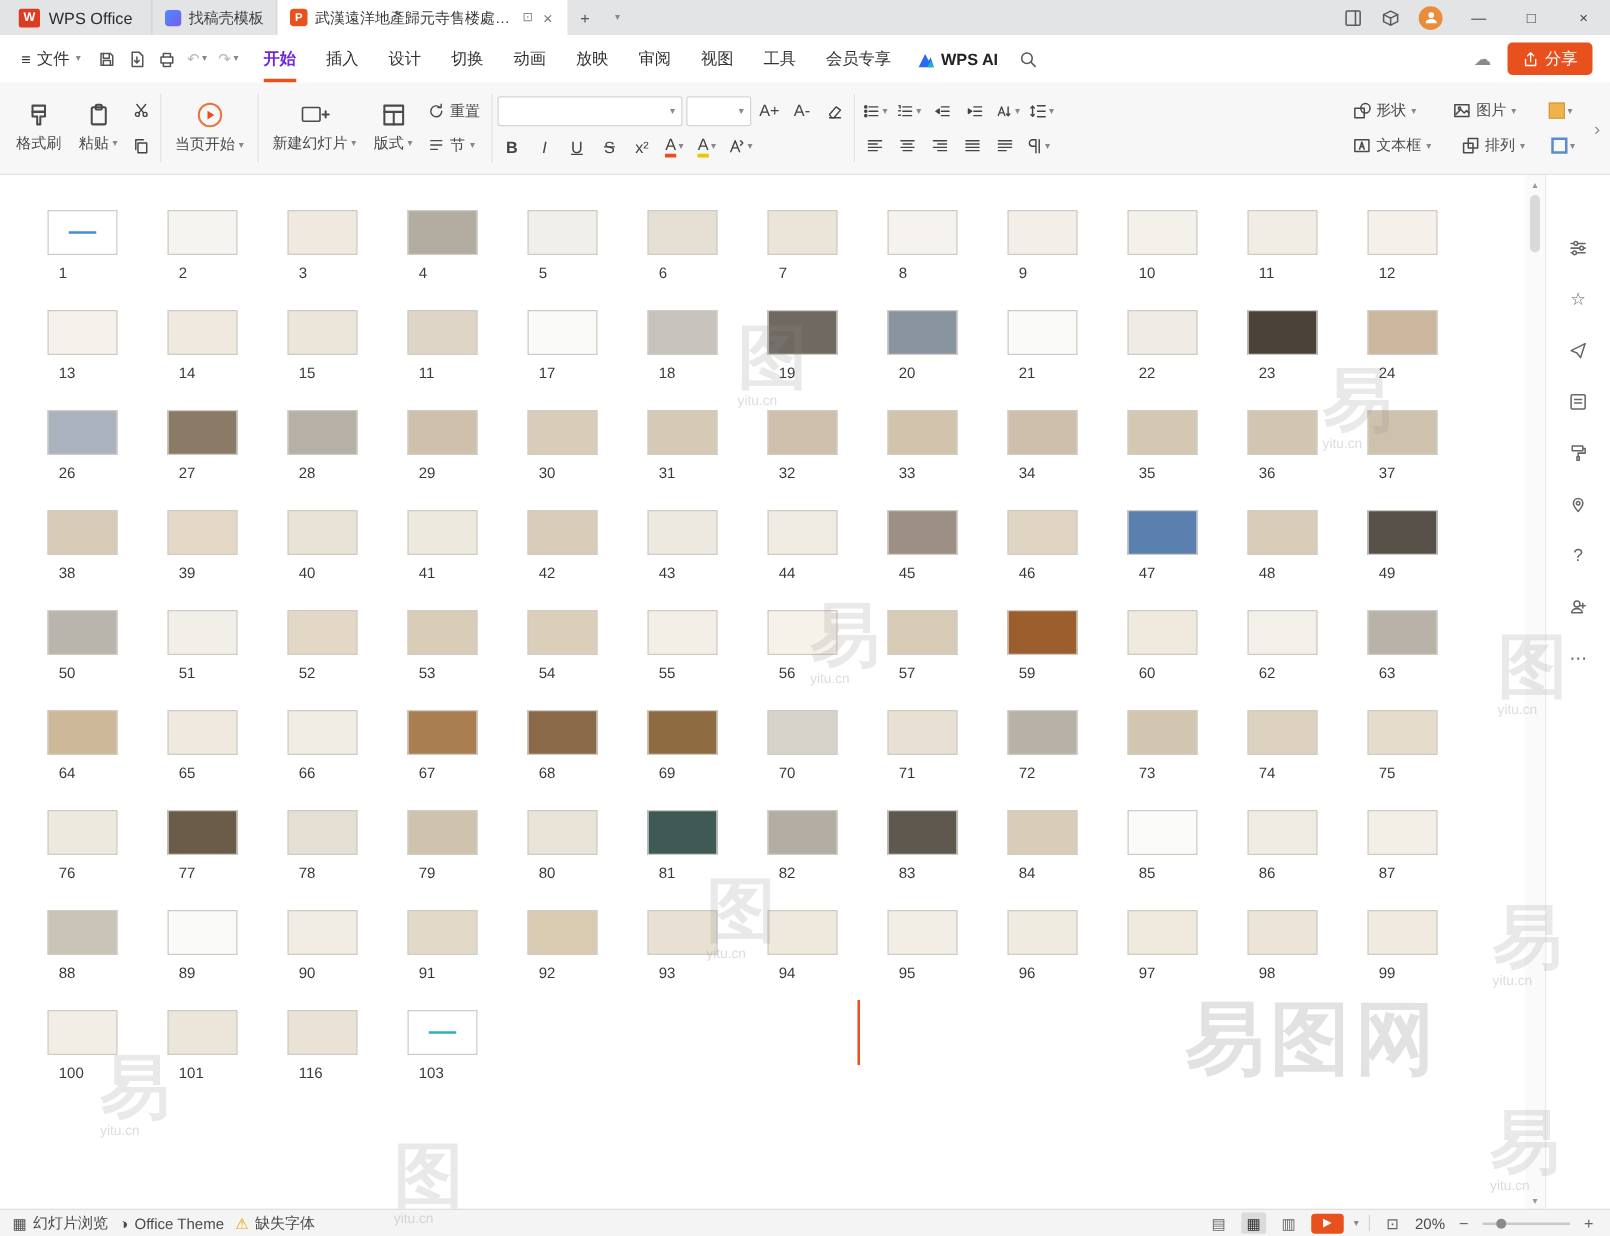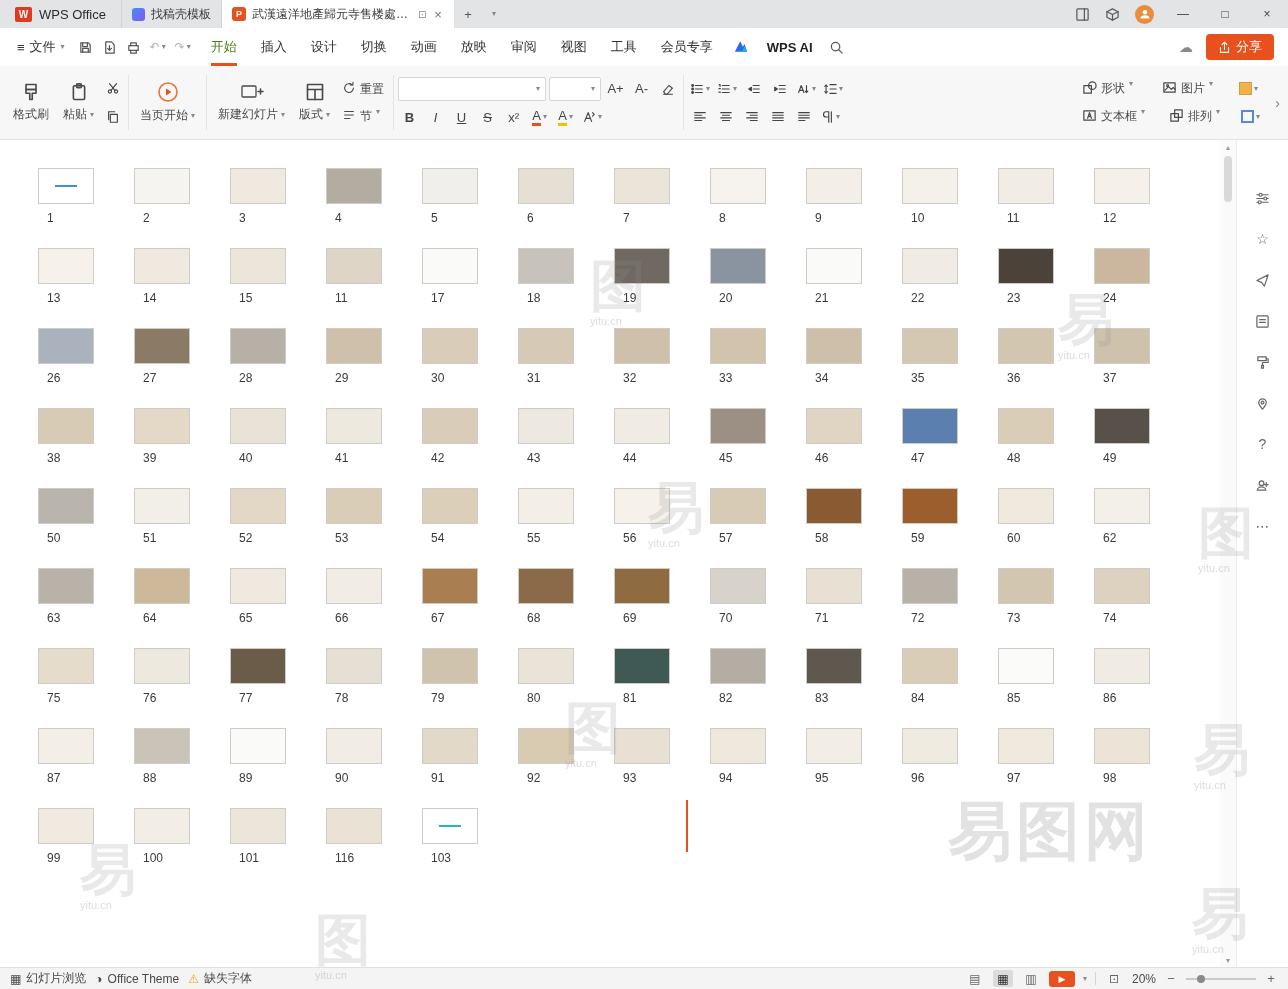--- a/index.html
+++ b/index.html
@@ -29,37 +29,37 @@
             display:flex; align-items:center; justify-content:center; flex:none; }
   .win-btn { width:42px; display:flex; align-items:center; justify-content:center; color:#444; font-size:12px; }
 
   
   .menubar { height:38px; background:#fff; display:flex; align-items:center; padding:0 6px 0 8px; }
   .file-menu { display:flex; align-items:center; gap:5px; padding:0 9px; font-size:13px; color:#333; }
   .qat { display:flex; align-items:center; gap:1px; margin-right:4px; }
   .qbtn { height:26px; display:flex; align-items:center; justify-content:center; border-radius:3px; color:#555; padding:0 4px; gap:2px; }
   .qbtn.disabled { color:#b5b5b5; }
   .mtab { padding:0 12px; height:38px; display:flex; align-items:center; font-size:13px; color:#333; position:relative; white-space:nowrap; }
-  .mtab.active { color:#4d7c0f; font-weight:normal; }
+  .mtab.active { color:#6d28d9; font-weight:bold; }
   .mtab.active::after { content:""; position:absolute; left:12px; right:12px; bottom:0; height:3px; background:#e8501e; }
-  .wpsai { display:flex; align-items:flex-start; gap:19px; padding:0 9px; font-weight:bold; font-size:13px; color:#222; }
+  .wpsai { display:flex; align-items:flex-end; gap:5px; padding:0 9px; font-weight:bold; font-size:13px; color:#222; }
   .search-btn { width:30px; display:flex; justify-content:center; color:#555; }
   .cloud-btn { width:28px; display:flex; justify-content:center; color:#8a8a8a; font-size:14px; }
   .share-btn { margin:0 8px 0 6px; background:#e8501e; color:#fff; border-radius:4px; height:26px; padding:0 12px;
                display:flex; align-items:center; gap:5px; font-size:13px; white-space:nowrap; }
 
   
   .ribbon { height:74px; background:#f7f7f8; border-bottom:1px solid #e2e2e3; display:flex; align-items:stretch;
             padding:5px 26px 5px 6px; position:relative; }
   .rdiv { width:1px; background:#e4e4e5; margin:4px 4px; flex:none; }
   .rbig { padding:0 7px; display:flex; flex-direction:column; align-items:center; justify-content:center; gap:4px;
           color:#4a4a4a; font-size:12px; border-radius:3px; text-align:center; white-space:nowrap; }
   .rbig .lbl { display:flex; align-items:center; gap:3px; }
   .rcol { display:flex; flex-direction:column; justify-content:center; gap:6px; }
-  .rsmall { display:flex; gap:4px; padding:2px 5px; color:#4a4a4a; border-radius:3px; white-space:nowrap; }
+  .rsmall { display:flex; align-items:center; gap:4px; padding:2px 5px; color:#4a4a4a; border-radius:3px; white-space:nowrap; }
   .rrows { display:flex; flex-direction:column; justify-content:center; gap:5px; }
   .rrow { display:flex; align-items:center; gap:3px; }
   .rfield { height:24px; background:#fff; border:1px solid #d6d6d7; border-radius:2px; display:flex;
             align-items:center; justify-content:space-between; padding:0 5px; color:#999; }
   .tbtn { min-width:23px; height:23px; display:flex; align-items:center; justify-content:center; border-radius:3px;
           color:#444; font-size:13px; gap:2px; padding:0 2px; }
   .tbtn b { font-weight:bold; } .tbtn i { font-style:italic; } .tbtn u { text-decoration:underline; }
   .tbtn .s { text-decoration:line-through; }
   .color-under { display:inline-block; line-height:1; }
   .color-under .bar { display:block; height:3px; margin-top:1px; background:#e8501e; }
@@ -720,24 +720,20 @@
       </div>
       <div class="slide-cell">
         <div class="slide-thumb" style="background: rgb(246, 242, 234);"></div>
         <div class="slide-num">56</div>
       </div>
       <div class="slide-cell">
         <div class="slide-thumb" style="background: rgb(216, 203, 181);"></div>
         <div class="slide-num">57</div>
       </div>
       <div class="slide-cell">
-        <div class="slide-thumb" style="background: rgb(138, 90, 50);"></div>
-        <div class="slide-num">58</div>
-      </div>
-      <div class="slide-cell">
         <div class="slide-thumb" style="background: rgb(156, 94, 44);"></div>
         <div class="slide-num">59</div>
       </div>
       <div class="slide-cell">
         <div class="slide-thumb" style="background: rgb(239, 233, 222);"></div>
         <div class="slide-num">60</div>
       </div>
       <div class="slide-cell">
         <div class="slide-thumb" style="background: rgb(243, 240, 233);"></div>
         <div class="slide-num">62</div>

